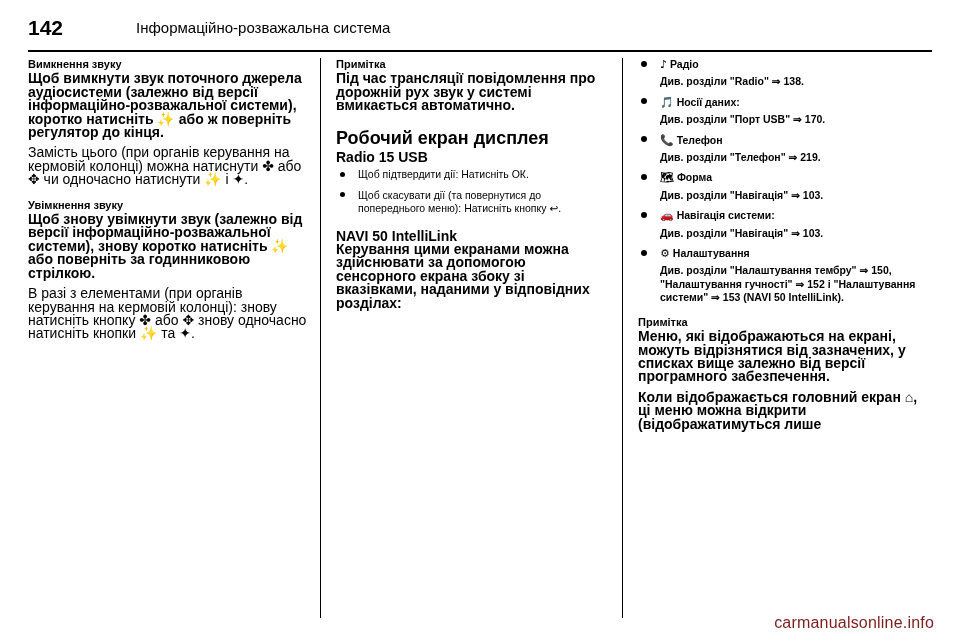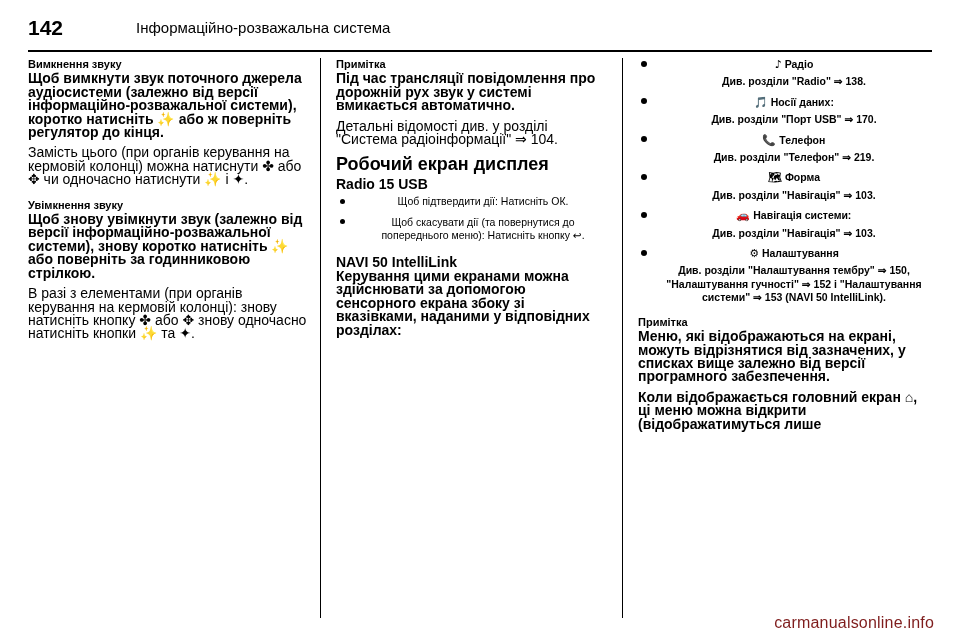--- a/index.html
+++ b/index.html
@@ -91,21 +91,20 @@
     list-style: none;
     margin: 0;
     padding: 0;
   }
   ul.bl > li {
     position: relative;
     padding-left: 22px;
     margin-bottom: 7px;
     font-size: 10.5px;
     line-height: 13.4px;
-    text-align: center;
   }
   ul.bl > li .dot {
     position: absolute;
     left: 4px;
     top: 3.5px;
     width: 5px;
     height: 5px;
     border-radius: 50%;
     background: #000;
   }
@@ -151,21 +150,20 @@
     <h3 class="sub">Увімкнення звуку</h3>
     <p class="b">Щоб знову увімкнути звук (залежно від версії інформаційно-розважальної системи), знову коротко натисніть ✨ або повернiть за годинниковою стрілкою.</p>
     <div class="gap-s"></div>
     <p>В разі з елементами (при органів керування на кермовій колонці): знову натисніть кнопку ✤ або ✥ знову одночасно натисніть кнопки ✨ та ✦.</p>
   </div>
 
   <div class="col col2">
     <h3 class="sub">Примітка</h3>
     <p class="b">Під час трансляції повідомлення про дорожній рух звук у системі вмикається автоматично.</p>
     <div class="gap-s"></div>
-    <p>Детальні відомості див. у розділі "Система радіоінформації" ⇒ 104.</p>
     <div class="gap"></div>
     <h3 class="secbig">Робочий екран дисплея</h3>
     <p class="b">Radio 15 USB</p>
     <div class="gap-xs"></div>
     <ul class="bl">
       <li><span class="dot"></span><span>Щоб підтвердити дії: Натисніть ОК.</span></li>
       <li><span class="dot"></span><span>Щоб скасувати дії (та повернутися до попереднього меню): Натисніть кнопку ↩.</span></li>
     </ul>
     <div class="gap-s"></div>
     <p class="b">NAVI 50 IntelliLink</p>

